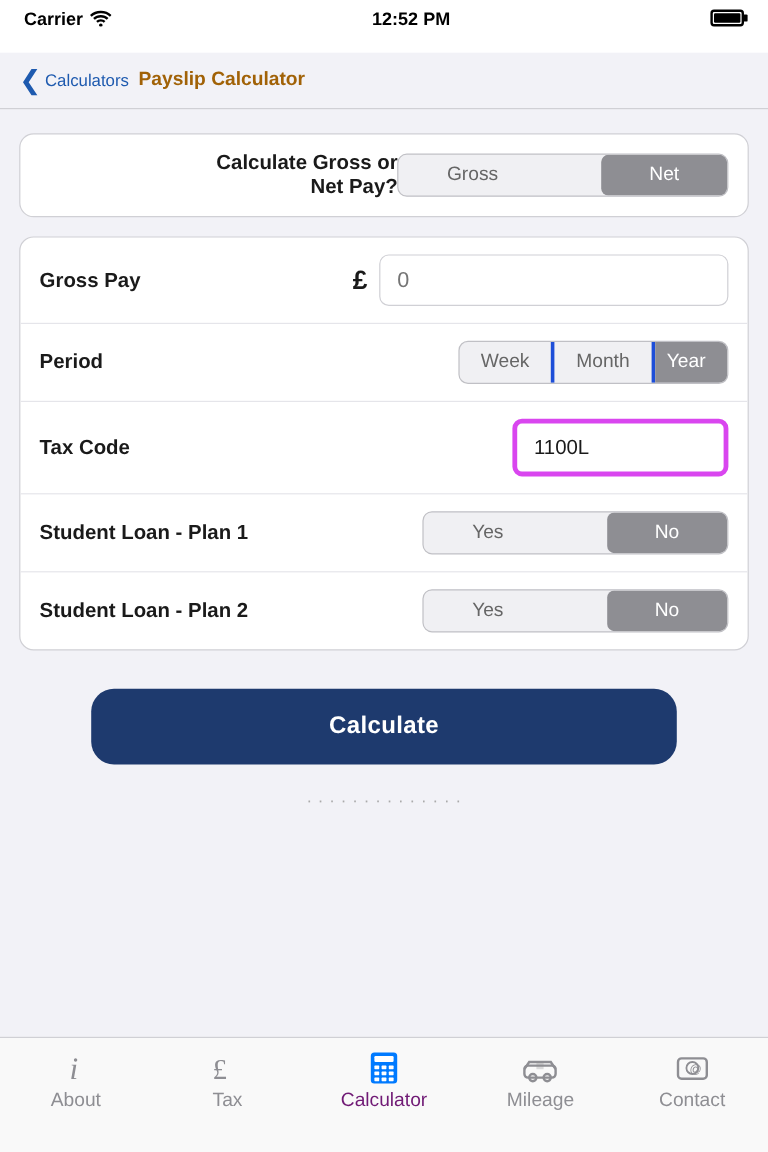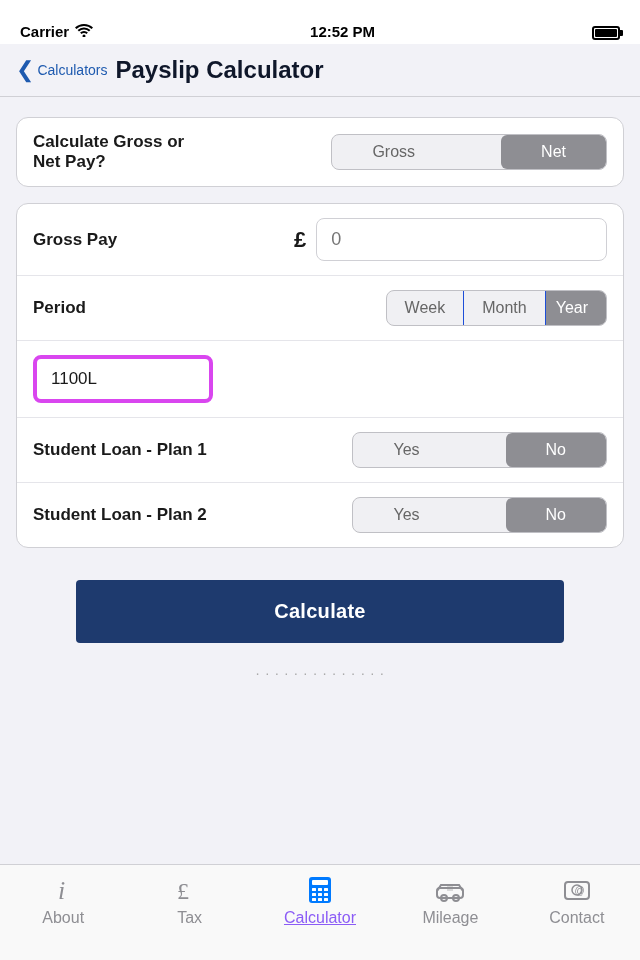--- a/index.html
+++ b/index.html
@@ -10,21 +10,21 @@
       font-family: -apple-system, 'Helvetica Neue', Arial, sans-serif;
       background: #f2f2f7;
       overflow: hidden;
       position: relative;
     }
 
     
     .status-bar {
       display: flex;
       justify-content: space-between;
-      align-items: flex-end;
+      align-items: flex-start;
       padding: 8px 20px 4px 20px;
       background: #fff;
       height: 44px;
     }
     .status-carrier {
       font-size: 15px;
       font-weight: 600;
       color: #000;
       display: flex;
       align-items: center;
@@ -92,23 +92,23 @@
       font-size: 22px;
       color: #1e5aaf;
       margin-right: 3px;
       line-height: 1;
     }
     .back-label {
       color: #1e5aaf;
       font-size: 14px;
     }
     .nav-title {
-      font-size: 24px;
+      font-size: 16px;
       font-weight: 700;
-      color: #0f172a;
+      color: #a16207;
       margin-left: 8px;
     }
 
     
     .main-content {
       padding: 20px 16px 0 16px;
       overflow: hidden;
     }
 
     
@@ -189,21 +189,21 @@
       overflow: hidden;
       background: #f0f0f3;
     }
     .seg3-btn {
       padding: 8px 18px;
       font-size: 16px;
       font-weight: 500;
       color: #666;
       background: transparent;
       border: none;
-      border-right: 1px solid #1d4ed8;
+      border-right: 3px solid #1d4ed8;
       cursor: pointer;
       outline: none;
     }
     .seg3-btn:last-child {
       border-right: none;
     }
     .seg3-btn.active {
       background: #8e8e93;
       color: #fff;
       padding-left: 10px;
@@ -224,21 +224,21 @@
     .calc-btn-wrap {
       padding: 16px 60px;
     }
     .calc-btn {
       width: 100%;
       background: #1e3a6e;
       color: #fff;
       font-size: 20px;
       font-weight: 600;
       border: none;
-      border-radius: 4px;
+      border-radius: 19px;
       padding: 20px;
       cursor: pointer;
       letter-spacing: 0.3px;
     }
 
     
     .partial-hint {
       text-align: center;
       color: #aaa;
       font-size: 14px;
@@ -266,22 +266,21 @@
       align-items: center;
       gap: 4px;
       cursor: pointer;
       min-width: 64px;
     }
     .tab-label {
       font-size: 16px;
       color: #8e8e93;
     }
     .tab-label.active {
-      color: #8b5cf6;
-      text-decoration: underline;
+      color: #701a75;
     }
 
     
     .tab-svg {
       width: 30px;
       height: 30px;
     }
   </style>
 </head>
 <body>
@@ -308,21 +307,21 @@
     <span class="back-chevron">❮</span>
     <span class="back-label">Calculators</span>
   </div>
   <span class="nav-title">Payslip Calculator</span>
 </div>
 
 <div class="main-content">
 
   <div class="card">
     <div class="card-row">
-      <span class="row-label" style="white-space: pre-line;">Calculate Gross or
+      <span class="row-label" style="white-space: pre-line; text-align: right;">Calculate Gross or
 Net Pay?</span>
       <div class="segmented-control">
         <button class="seg-btn">Gross</button>
         <button class="seg-btn active">Net</button>
       </div>
     </div>
   </div>
 
   <div class="card">
 
@@ -335,20 +334,21 @@
     <div class="card-row">
       <span class="row-label">Period</span>
       <div class="segmented-3">
         <button class="seg3-btn">Week</button>
         <button class="seg3-btn">Month</button>
         <button class="seg3-btn active">Year</button>
       </div>
     </div>
 
     <div class="card-row">
+      <span class="row-label">Tax Code</span>
       <div class="tax-code-value">1100L</div>
     </div>
 
     <div class="card-row">
       <span class="row-label">Student Loan - Plan 1</span>
       <div class="segmented-control">
         <button class="seg-btn">Yes</button>
         <button class="seg-btn active">No</button>
       </div>
     </div>

